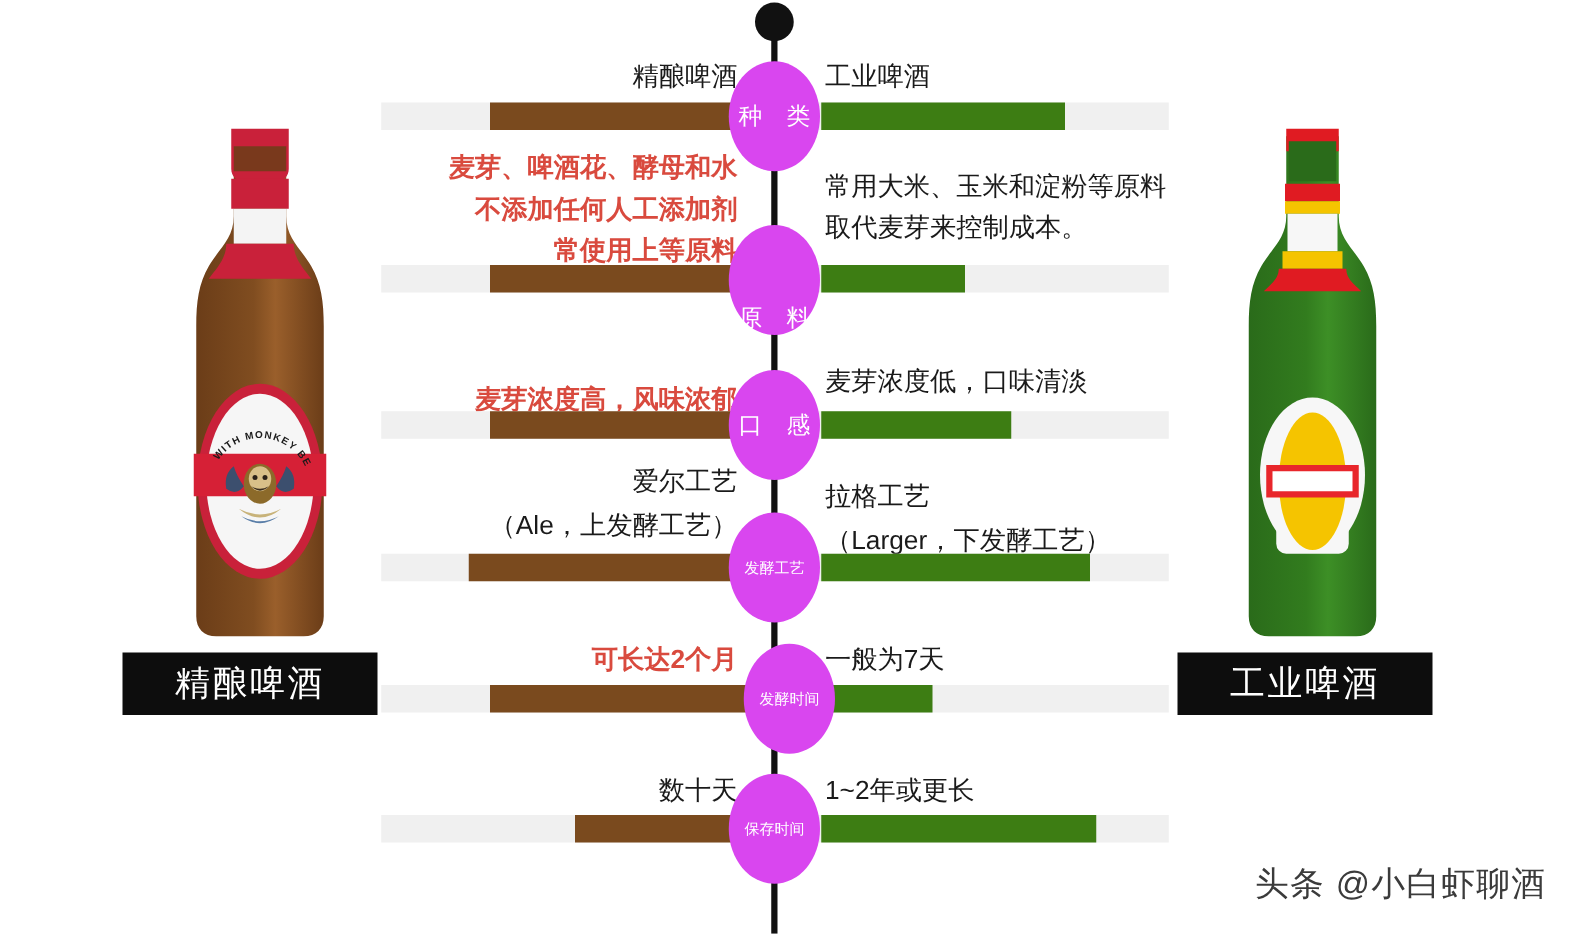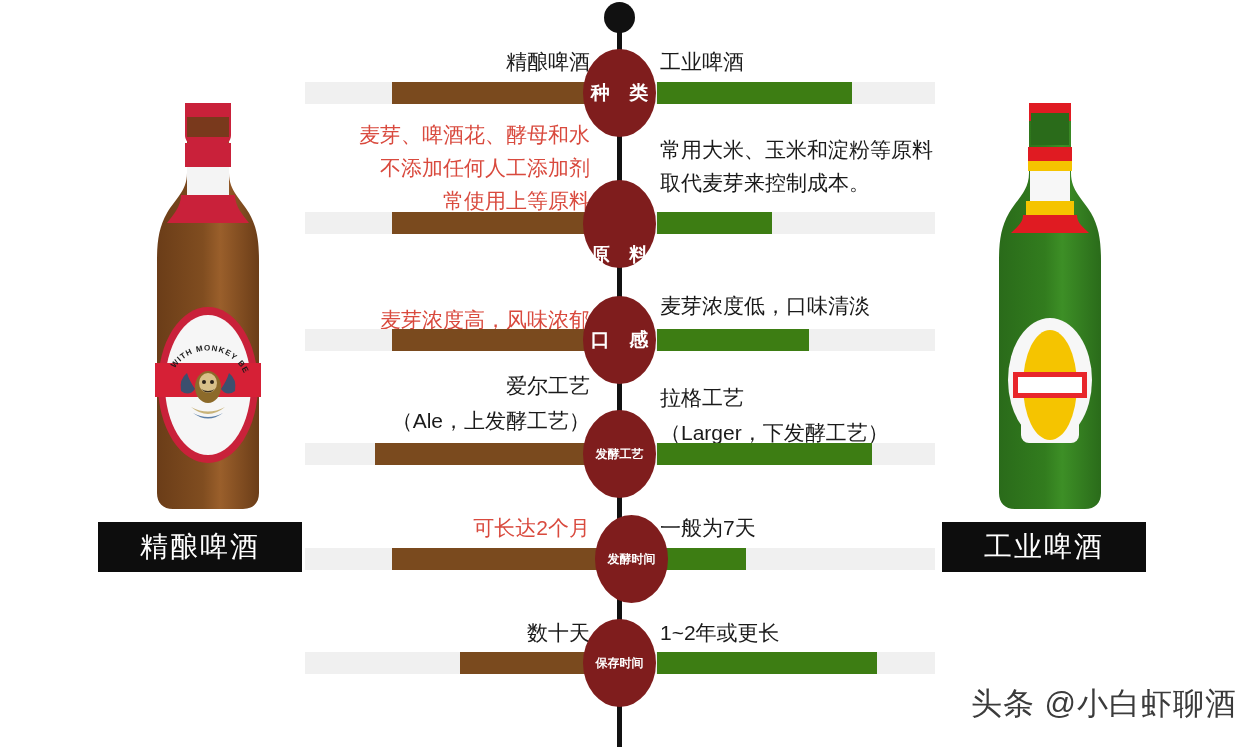--- a/index.html
+++ b/index.html
@@ -31,57 +31,56 @@
   .bar-left{
     position:absolute;height:22px;background:#7a4a1e;
   }
   .bar-right{
     position:absolute;height:22px;background:#3d7d13;
   }
 
   .node{
     position:absolute;left:583px;width:73px;height:88px;
     border-radius:50%;
-    background:#7f1d1d;
+    background:#d946ef;
     display:flex;align-items:center;justify-content:center;
     color:#ffffff;
     letter-spacing:0px;
     text-align:center;
     z-index:6;
-    font-weight:bold;
   }
   .node.wide-letter{letter-spacing:7px;text-indent:7px;font-size:19px;}
   .node.small{font-size:12px;}
 
   
   .side-text{
     position:absolute;
     font-size:21px;
     line-height:31px;
     color:#1a1a1a;
     white-space:pre-line;
   }
   .side-text.left{text-align:right;right:665px;}
   .side-text.right{text-align:left;left:660px;}
-  .side-text.accent{color:#d94a3e;}
+  .side-text.accent{color:#d94a3e;font-weight:bold;}
 
   
   .bottle-wrap{position:absolute;}
   .name-plate{
     position:absolute;
     background:#0d0d0d;color:#ffffff;
     font-size:28px;
     display:flex;align-items:center;justify-content:center;
     letter-spacing:2px;
   }
 
   
   .watermark{
     position:absolute;right:18px;bottom:22px;
-    font-size:31px;
+    font-size:27px;
     color:#2b2b2b;
     letter-spacing:1px;
     opacity:.92;
   }
 </style>
 </head>
 <body>
 
 <div class="stage">
 

